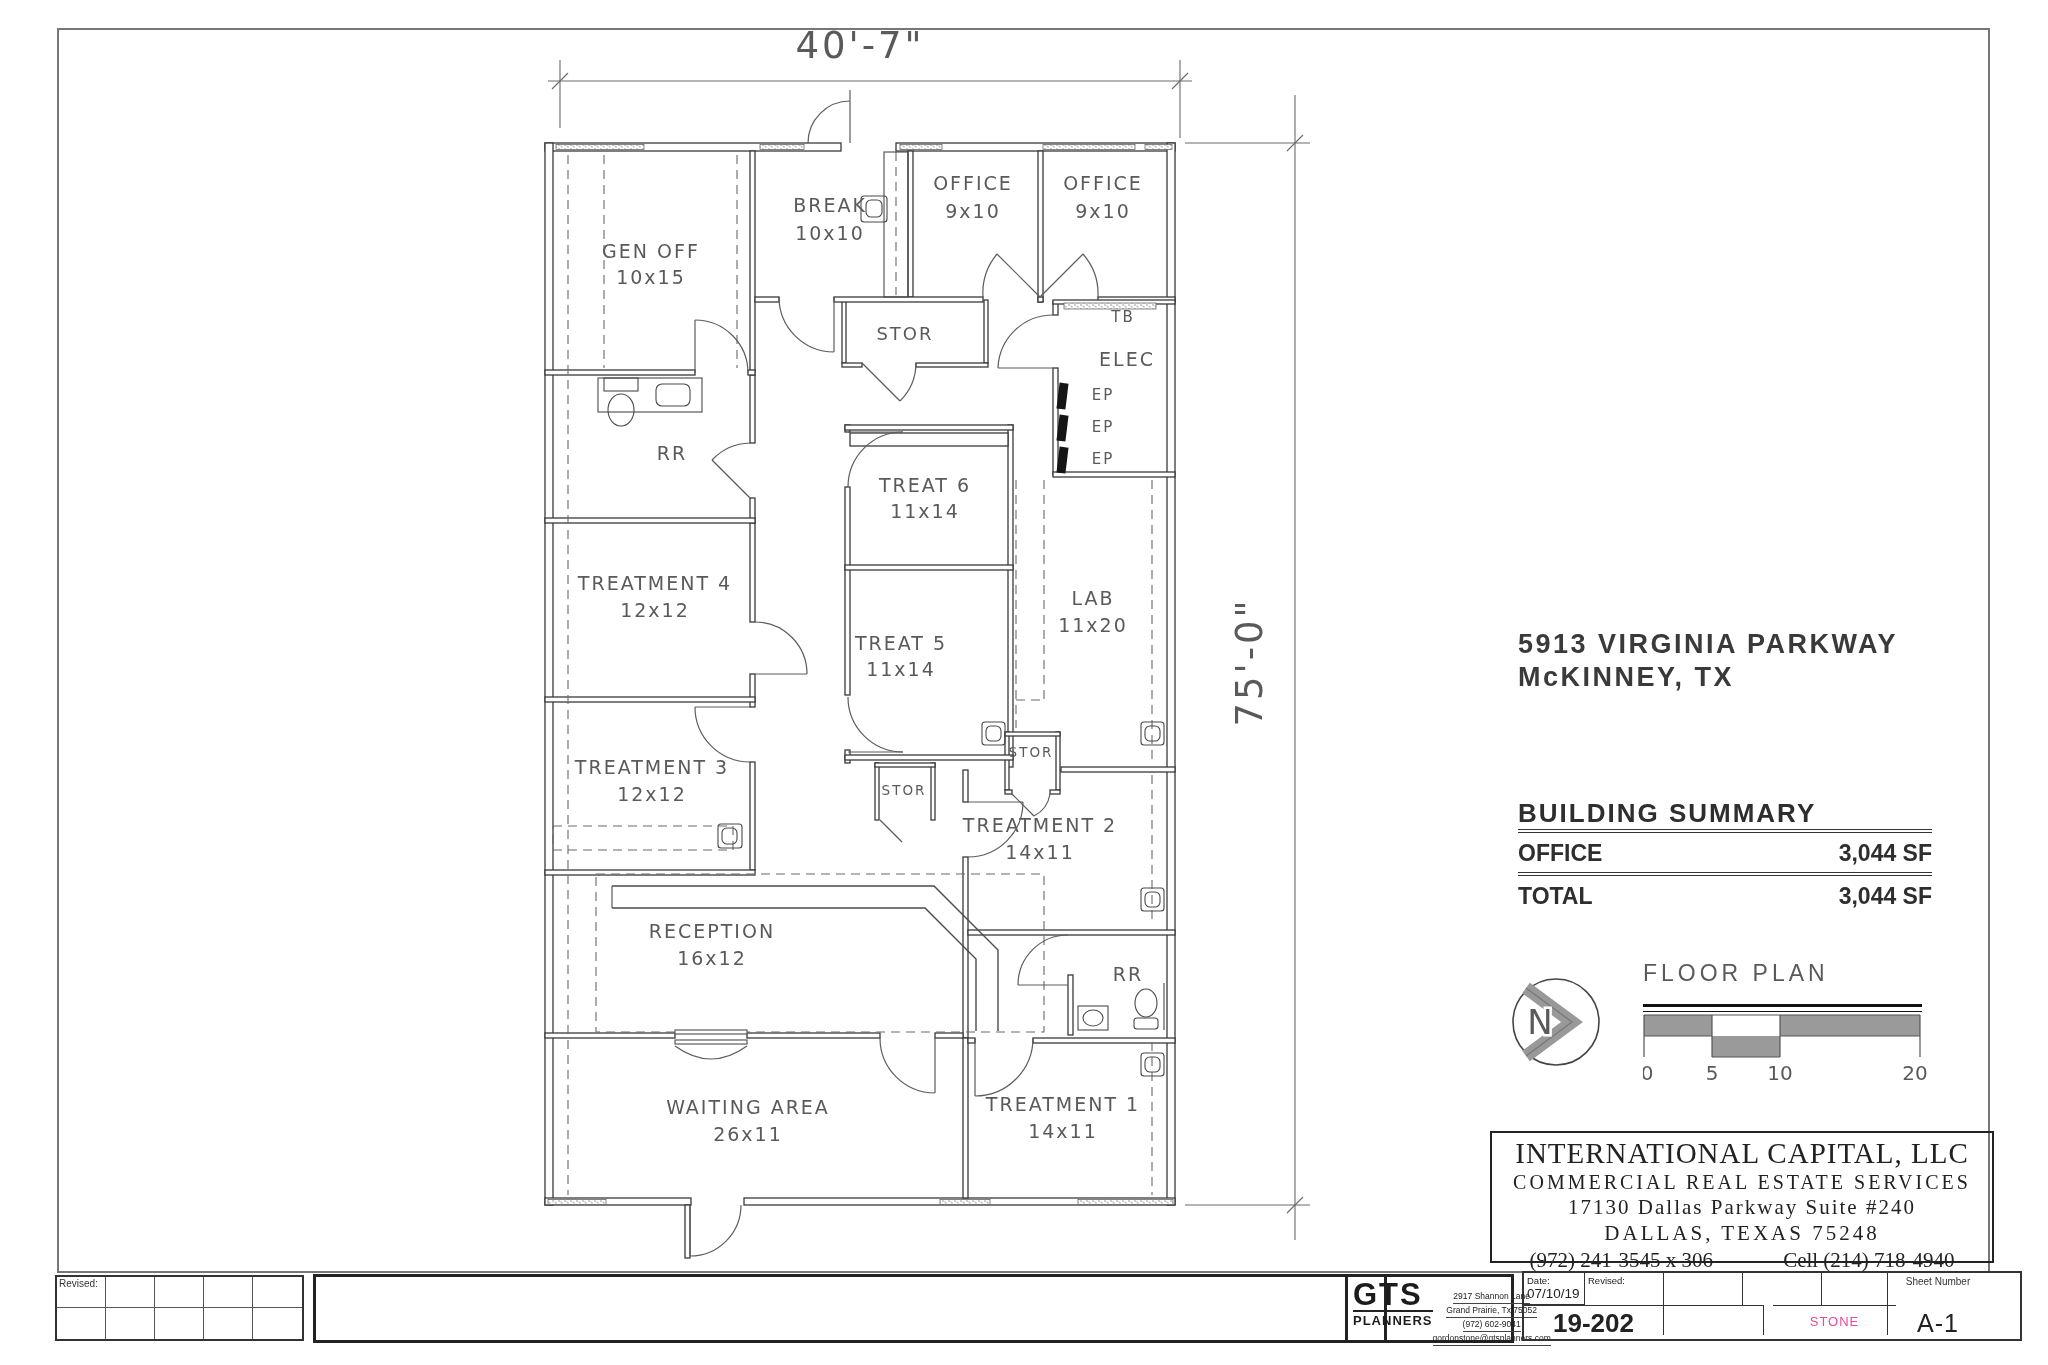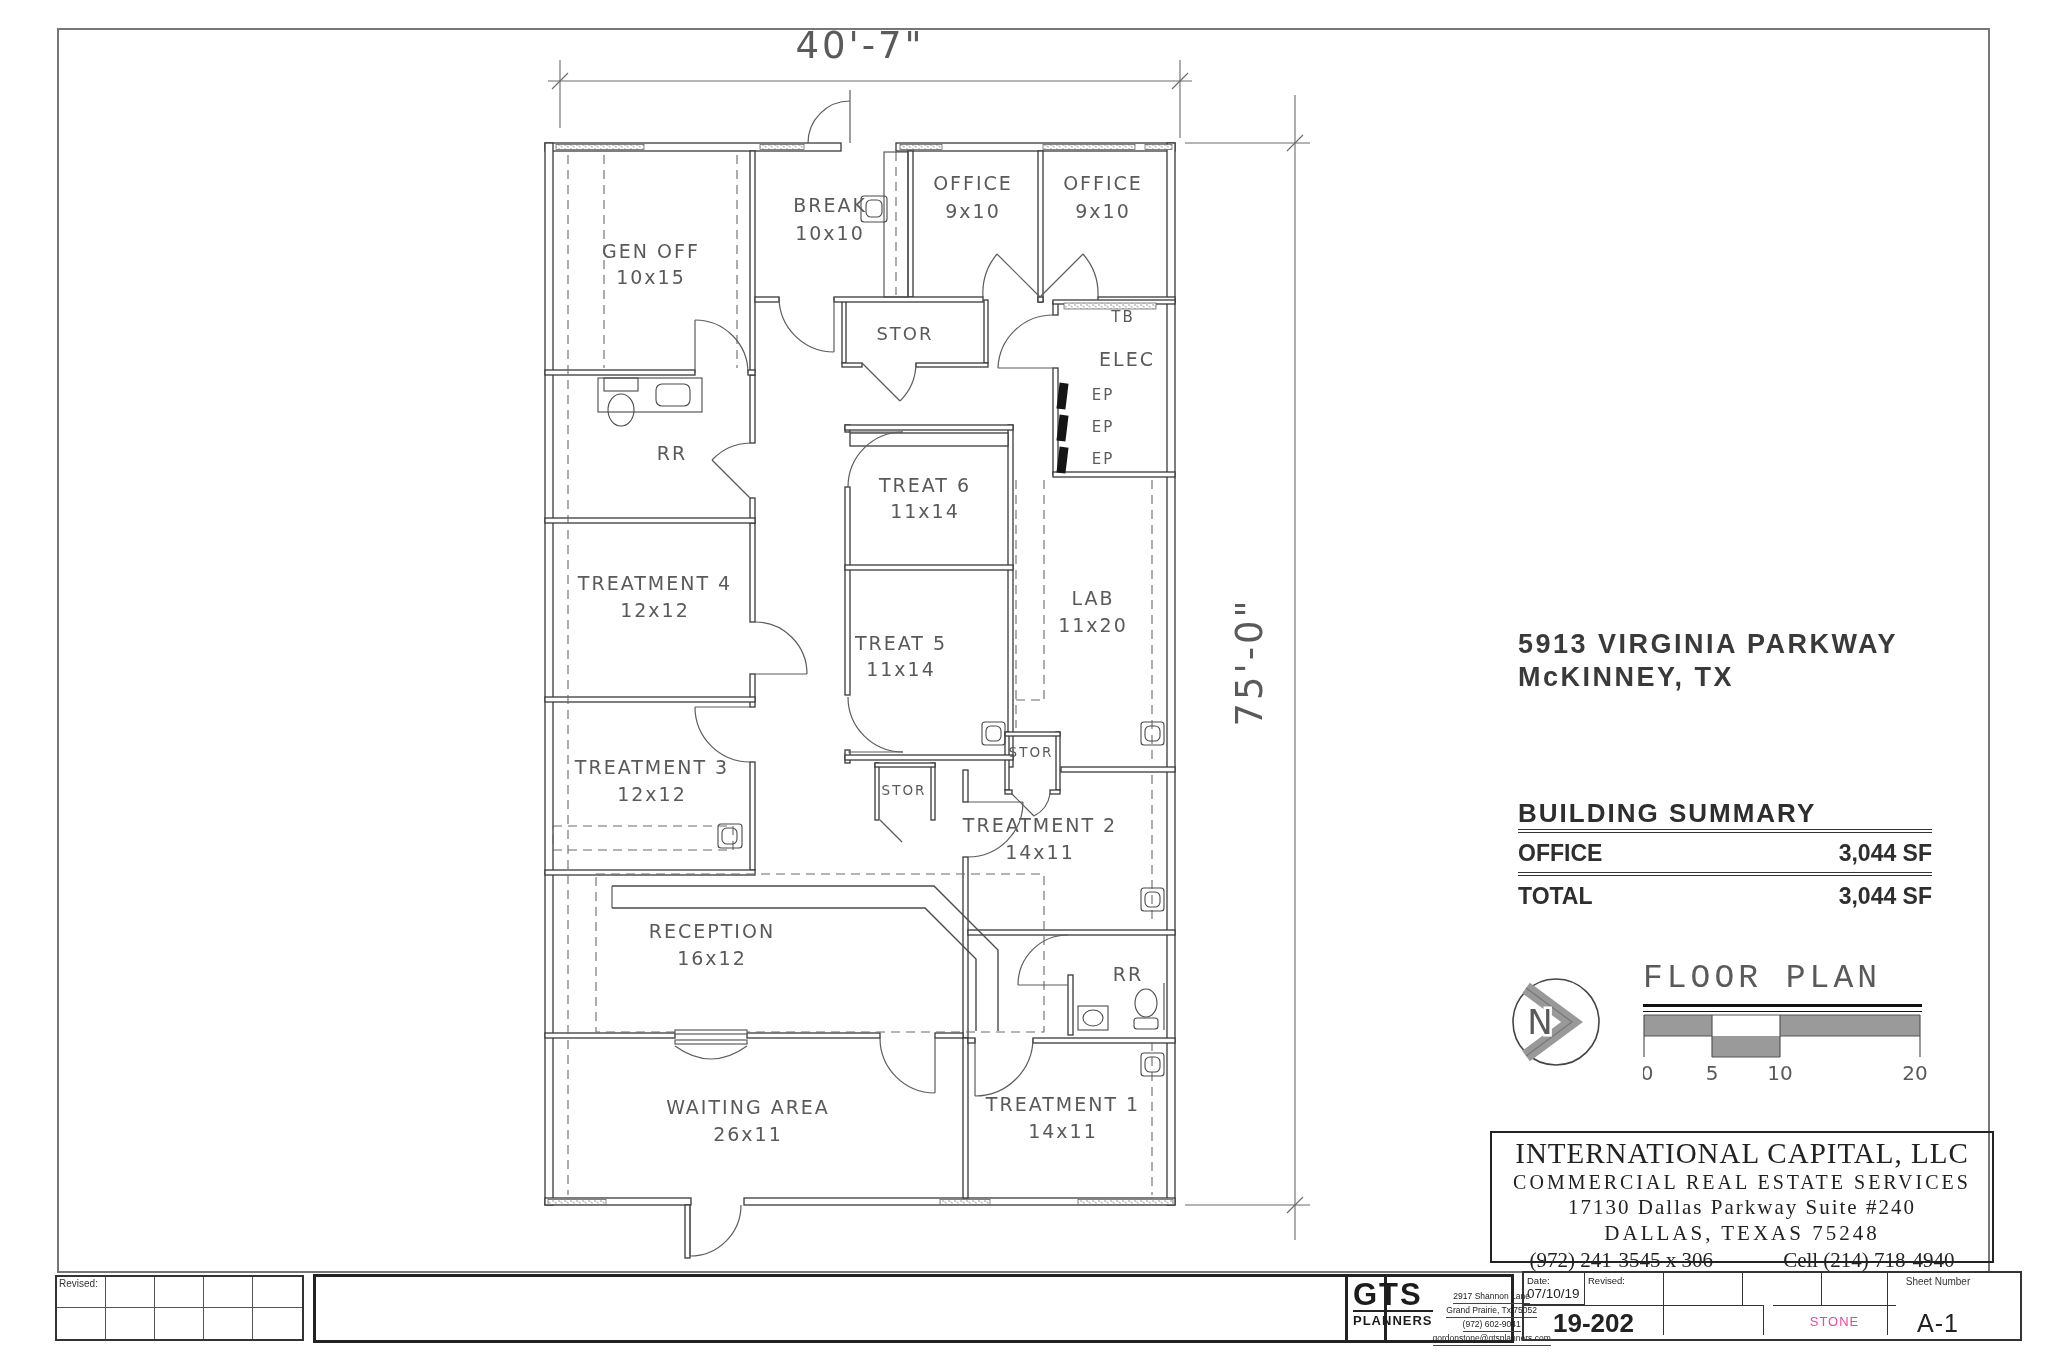--- a/index.html
+++ b/index.html
@@ -11,22 +11,22 @@
   .planlabel{letter-spacing:2px;}
   
   .addr{position:absolute;left:1518px;top:628px;font-size:27px;font-weight:bold;
         letter-spacing:2.5px;color:#3a3a3a;line-height:33px;}
   .summary{position:absolute;left:1518px;top:798px;width:414px;color:#2e2e2e;}
   .summary .hd{font-size:26px;font-weight:bold;letter-spacing:2px;
                border-bottom:4px double #333;}
   .summary .row{display:flex;justify-content:space-between;font-size:23px;font-weight:bold;
                 padding:7px 0 5px 0;}
   .summary .row.rule{border-bottom:4px double #333;}
-  .fp-title{position:absolute;left:1643px;top:960px;color:#5a5a5a;font-size:33px;
-            letter-spacing:4px;font-family:Liberation Mono, monospace;}
+  .fp-title{position:absolute;left:1643px;top:960px;color:#5a5a5a;font-size:23px;
+            letter-spacing:4px;font-family:Liberation Sans, sans-serif;}
   .fp-rule1{position:absolute;left:1643px;top:1004px;width:279px;height:3px;background:#111;}
   .fp-rule2{position:absolute;left:1643px;top:1011px;width:279px;height:1px;background:#111;}
   
   .icbox{position:absolute;left:1490px;top:1131px;width:500px;height:128px;border:2px solid #222;
          text-align:center;font-family:"Liberation Serif",serif;color:#222;}
   .icbox .nm{font-size:29px;letter-spacing:1px;margin-top:4px;}
   .icbox .l2{font-size:20px;letter-spacing:3px;margin-top:1px;}
   .icbox .l3{font-size:21px;letter-spacing:2px;margin-top:1px;}
   .icbox .l4{font-size:21px;letter-spacing:3px;margin-top:1px;}
   .icbox .l5{display:flex;justify-content:center;gap:70px;font-size:21px;margin-top:2px;}

